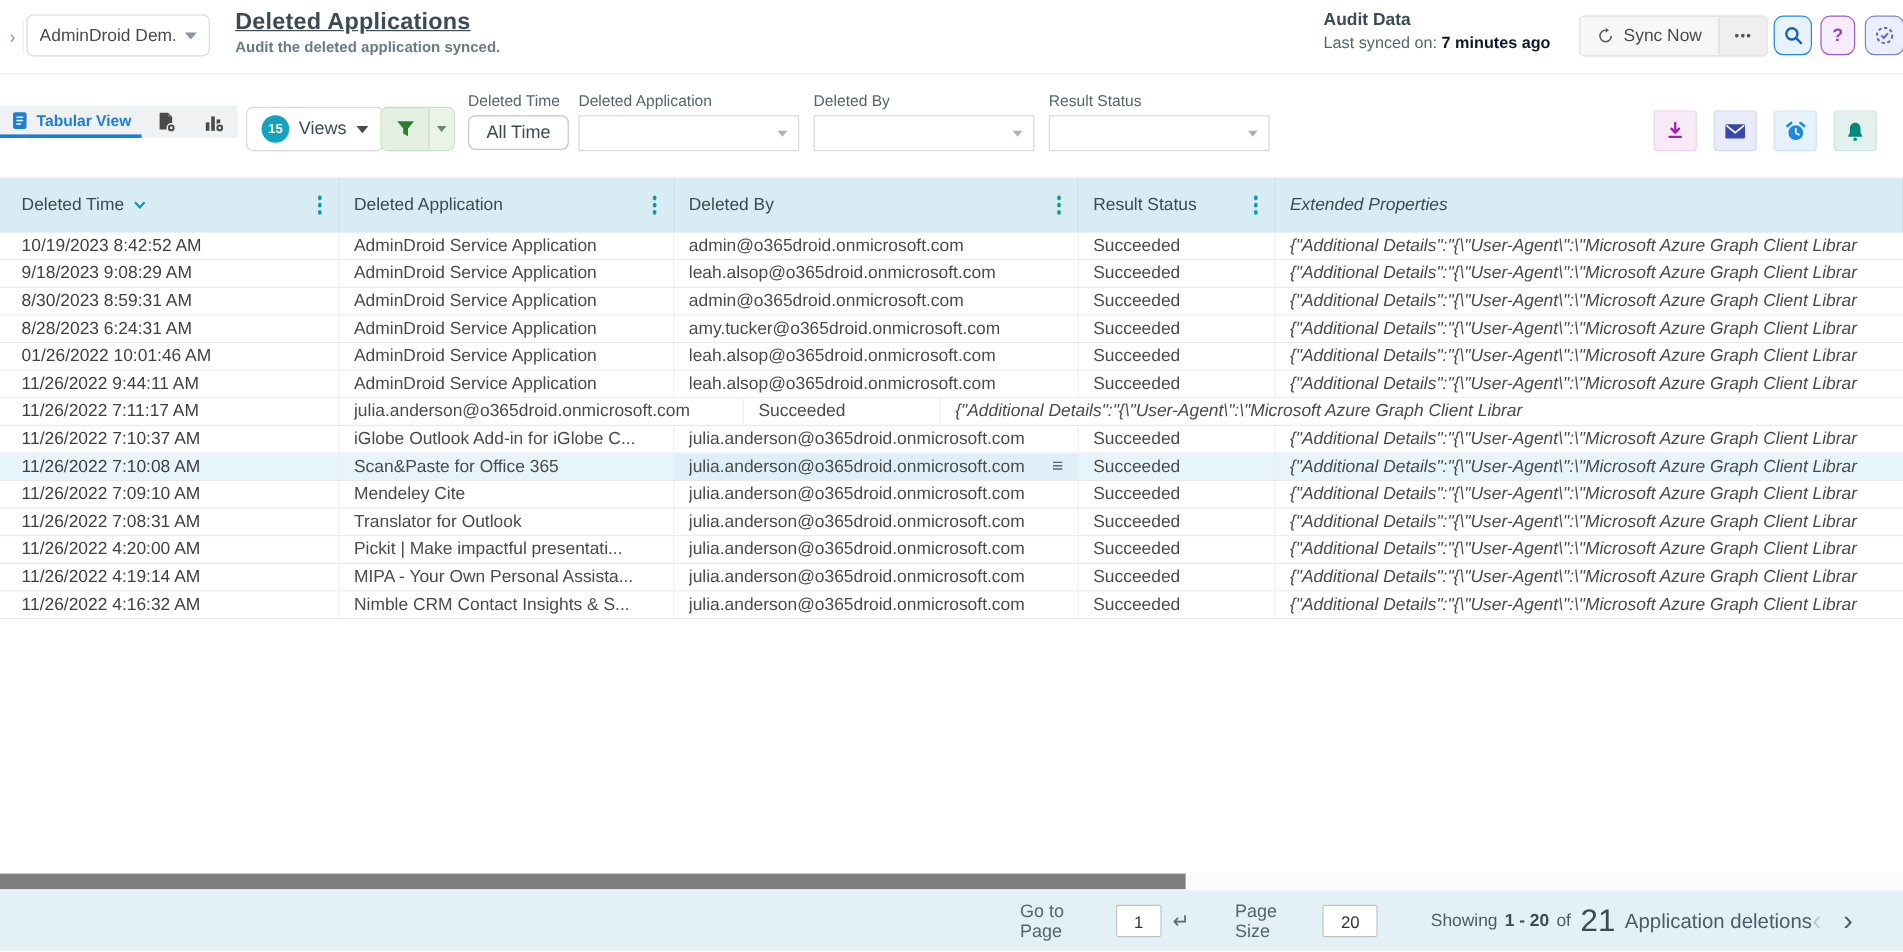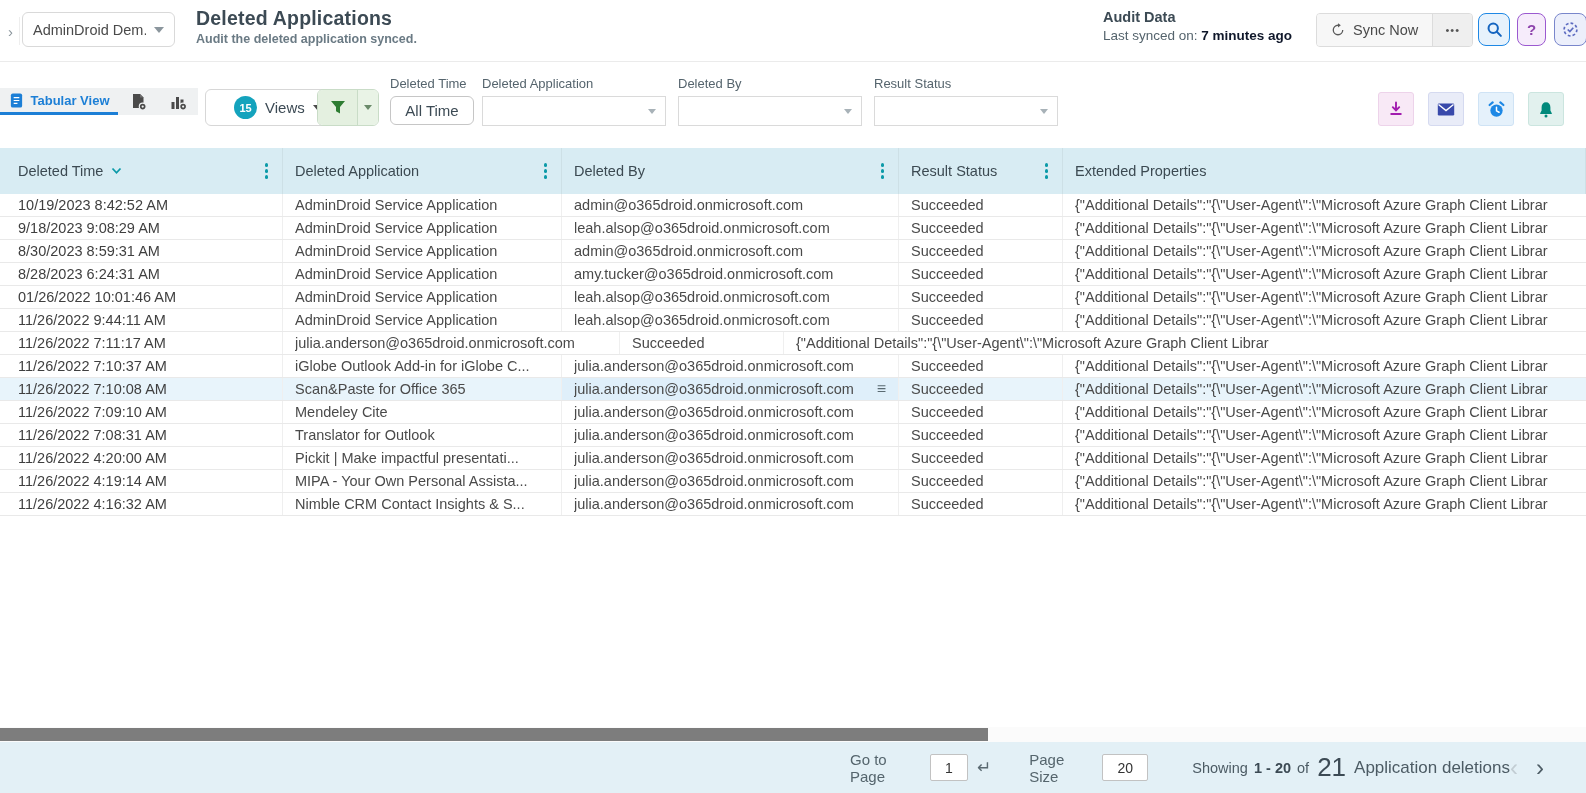--- a/index.html
+++ b/index.html
@@ -6,40 +6,40 @@
   html,body { width:1586px; height:793px; background:#fff; font-family:"Liberation Sans","DejaVu Sans",sans-serif; }
   .app { position:relative; width:1586px; height:793px; overflow:hidden; background:#fff; }
 
   
   .topbar { position:absolute; top:0; left:0; right:0; height:62px; background:#fff; border-bottom:1px solid #ebebeb; }
   .navChevron { position:absolute; left:2px; top:17px; width:18px; height:28px; color:#8a959c; font-size:15px; display:flex; align-items:center; justify-content:center; cursor:pointer; border-right:1px solid #eee; }
   .tenant { position:absolute; left:22px; top:12px; width:153px; height:35px; border:1px solid #d9d9d9; border-radius:6px; background:#fff; display:flex; align-items:center; padding:0 10px; gap:8px; font-size:14.5px; color:#4a4a4a; cursor:pointer; }
   .tenant .lbl { flex:1; white-space:nowrap; overflow:hidden; }
   .caret { width:0; height:0; border-left:5px solid transparent; border-right:5px solid transparent; border-top:6px solid #8b969d; }
   .titleBlock { position:absolute; left:196px; top:7px; }
-  .titleBlock h1 { font-size:19.5px; font-weight:bold; color:#3c4a54; letter-spacing:.2px; }
+  .titleBlock h1 { font-size:19.5px; font-weight:bold; color:#3c4a54; letter-spacing:.2px;text-decoration:underline; }
   .titleBlock p { font-size:12.5px; font-weight:bold; color:#6a7a84; margin-top:2px; }
   .auditBlock { position:absolute; left:1103px; top:9px; }
   .auditBlock .ah { font-size:14.5px; font-weight:bold; color:#3c4a54; }
   .auditBlock .al { font-size:13.5px; color:#55646d; margin-top:3px; }
   .auditBlock .al b { color:#0f172a; }
   .syncGroup { position:absolute; left:1316px; top:13px; height:34px; display:flex; border:1px solid #dcdcdc; border-radius:4px; overflow:hidden; background:#f7f7f7; }
   .syncBtn { display:flex; align-items:center; gap:8px; padding:0 14px; font-size:14.5px; color:#4a4a4a; background:#f7f7f7; cursor:pointer; }
   .moreBtn { width:40px; display:flex; align-items:center; justify-content:center; border-left:1px solid #dcdcdc; background:#efefef; color:#555; font-size:11px; letter-spacing:1px; cursor:pointer; }
   .sqBtn { position:absolute; top:13px; height:33px; border-radius:8px; display:flex; align-items:center; justify-content:center; cursor:pointer; }
   .searchBtn { left:1478px; width:32px; border:1.5px solid #1e88e5; background:#e7f2fc; }
   .helpBtn { left:1517px; width:29px; border:1.5px solid #9b59d0; background:#f6ecfb; color:#8e44ad; font-size:15px; font-weight:bold; }
   .cutBtn { left:1554px; width:33px; border:1.5px solid #7986cb; background:#eceffb; }
 
   
   .toolbar { position:absolute; top:62px; left:0; right:0; height:86px; background:#fff; }
   .tabstrip { position:absolute; left:0; top:26px; height:27px; display:flex; background:#eff1f2; }
   .tab-active { width:118px; display:flex; align-items:center; justify-content:center; gap:7px; border-bottom:3px solid #1c7fd6; color:#1c7fd6; font-size:13px; font-weight:bold; cursor:pointer; }
   .tab-icon { width:40px; display:flex; align-items:center; justify-content:center; cursor:pointer; }
-  .viewsBtn { position:absolute; left:205px; top:27px; height:37px; background:#fff; border:1px solid #d7d7d7; border-radius:6px; display:flex; align-items:center; gap:8px; padding:0 28px; cursor:pointer; }
+  .viewsBtn { position:absolute; left:205px; top:27px; height:37px; background:#fff; border:1px solid #d7d7d7; border-radius:6px; display:flex; align-items:center; gap:8px; padding:0 12px; cursor:pointer; }
   .viewsBadge { width:23px; height:23px; border-radius:50%; background:#14a3bd; color:#fff; font-size:11px; font-weight:bold; display:flex; align-items:center; justify-content:center; }
   .viewsLbl { font-size:15px; color:#3c4a54; }
   .viewsBtn .caret { border-top-color:#4a4a4a; }
   .filterSplit { position:absolute; left:317px; top:27px; height:37px; display:flex; border:1px solid #c9dcc7; border-radius:6px; overflow:hidden; }
   .filterMain { width:39px; background:#e4f0e0; display:flex; align-items:center; justify-content:center; cursor:pointer; }
   .filterCaret { width:21px; background:#e9f3e6; border-left:1px solid #c9dcc7; display:flex; align-items:center; justify-content:center; cursor:pointer; }
   .filterCaret .caret { border-top-color:#6a8a6a; border-left-width:4px; border-right-width:4px; border-top-width:5px; }
   .fLabel { position:absolute; top:14px; font-size:13px; color:#55646d; }
   .allTime { position:absolute; left:390px; top:34px; width:84px; height:29px; border:1px solid #c6c6c6; border-radius:6px; background:#fff; font-size:15px; color:#3c4a54; text-align:center; display:flex; align-items:center; justify-content:center; cursor:text; }
   .selBox { position:absolute; top:34px; width:184px; height:30px; border:1px solid #dadada; background:#fff; display:flex; align-items:center; justify-content:flex-end; padding:0 9px; cursor:pointer; }
@@ -55,21 +55,21 @@
   .th { display:flex; align-items:center; font-size:14.5px; color:#3c4a52; padding:0 8px 0 12px; border-right:1px solid rgba(0,0,0,0.05); cursor:pointer; }
   .th:last-child { border-right:none; }
   .th .vdots { margin-left:auto; margin-right:2px; cursor:pointer; }
   .vdots { display:inline-flex; flex-direction:column; gap:2.5px; padding:4px; }
   .vdots i { width:3.5px; height:3.5px; border-radius:50%; background:#0b9aa8; }
   .sortIc { margin-left:8px; display:flex; }
   .c1 { width:283px; padding-left:18px; }
   .c2 { width:279px; }
   .c3 { width:337px; }
   .c4 { width:164px; }
-  .c5 { flex:1; }
+  .c5 { flex:1;font-style:italic; }
   .colGear { position:absolute; right:12px; top:146px; width:50px; height:50px; border-radius:50%; background:#fff; box-shadow:0 1px 4px rgba(0,0,0,0.18); display:flex; align-items:center; justify-content:center; cursor:pointer; }
 
   .tbody { position:absolute; top:194px; left:0; right:0; height:533px; }
   .trow { height:23px; display:flex; background:#fff; border-bottom:1px solid #e9e9e9; cursor:pointer; }
   .trow.hl { background:#e8f4fb; }
   .td { display:flex; align-items:center; font-size:14.5px; color:#4a4a4a; padding:0 10px 0 12px; border-right:1px solid #efefef; overflow:hidden; position:relative; }
   .td:last-child { border-right:none; }
   .td.c1 { padding-left:18px; color:#3f3f3f; }
   .td.c5 { padding-right:0; }
   .cellText { white-space:nowrap; overflow:hidden; flex:1; }

